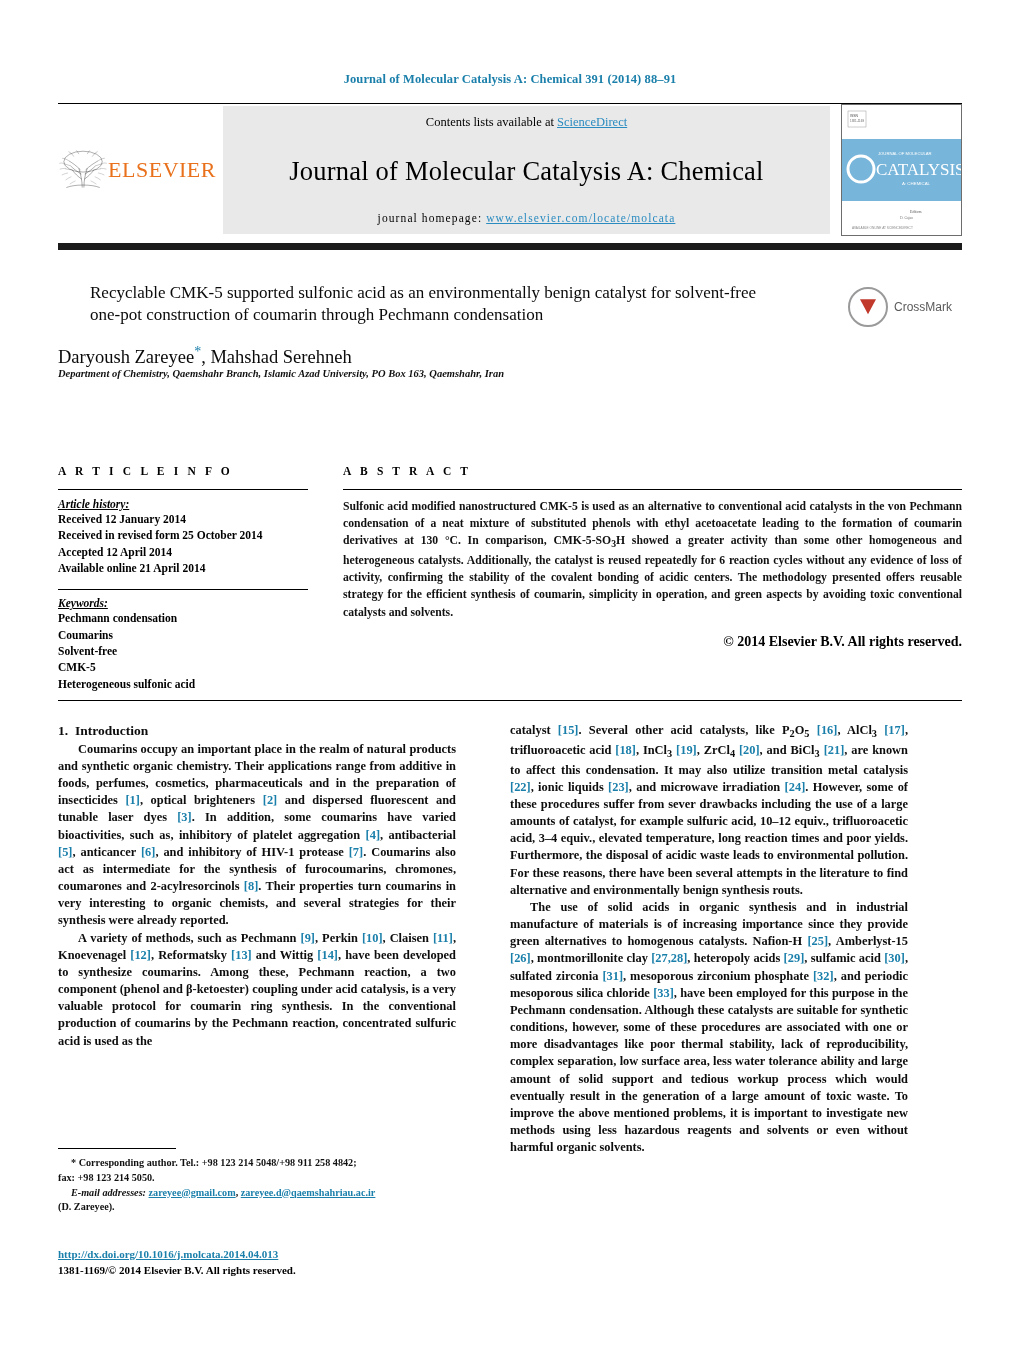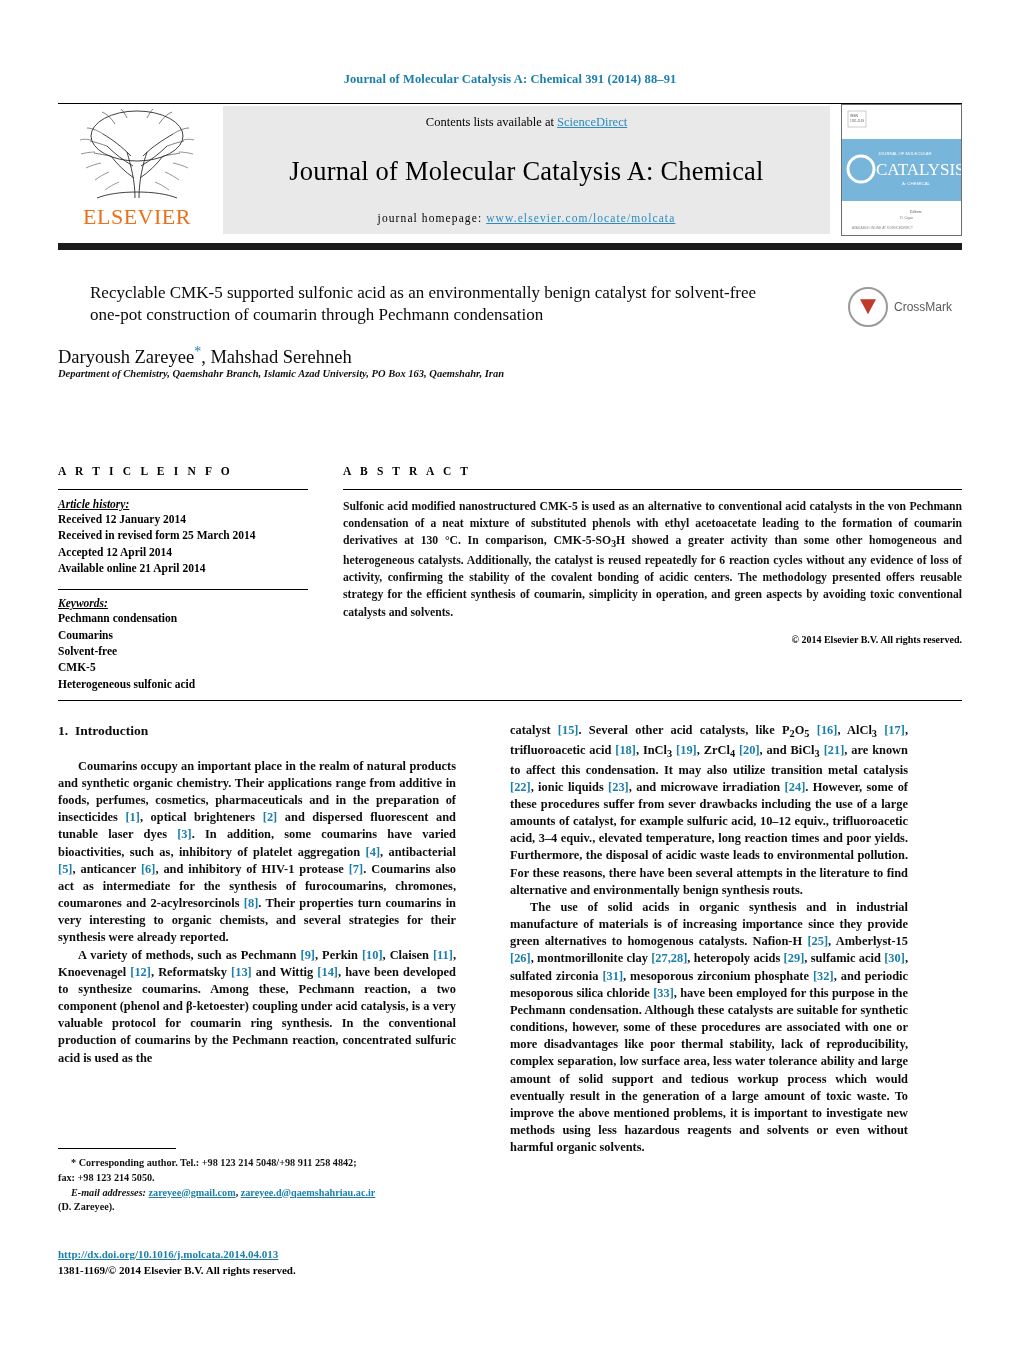--- a/index.html
+++ b/index.html
@@ -28,21 +28,21 @@
 
   
   .header-rule{
     position:absolute;left:58px;top:103px;width:904px;height:1px;background:#000;
   }
   .header-band{
     position:absolute;left:58px;top:104px;width:904px;height:130px;
   }
   .elsevier-logo{
     position:absolute;left:0px;top:2px;width:158px;height:128px;
-    display:flex;flex-direction:column;align-items:center;justify-content:flex-start;
+    display:flex;flex-direction:row;align-items:center;justify-content:flex-start;
   }
   .tree-svg{display:block;}
   .elsevier-word{
     font-family:"Liberation Serif", serif;
     font-size:22px;letter-spacing:.5px;color:#E9711C;font-weight:400;
     margin-top:0px;
     line-height:1;
   }
   .contents-box{
     position:absolute;left:165px;top:2px;width:607px;height:128px;
@@ -124,38 +124,38 @@
   .hr-thin.wide{margin:13px 0 7px 0;}
 
   .info-head{font-size:11.5px;font-style:italic;font-weight:bold;margin-bottom:1px;text-decoration:underline;}
   .info-line{font-size:11.5px;font-weight:bold;line-height:1.42;}
 
   .abs-p{
     font-size:11.7px;line-height:1.47;text-align:justify;font-weight:bold;
     color:#111;
   }
   .abs-copy{
-    margin-top:13px;text-align:right;font-size:10px;font-weight:bold;
+    margin-top:13px;text-align:right;font-size:14px;font-weight:bold;
   }
 
   .divider{
     position:absolute;left:58px;top:700px;width:904px;height:1px;background:#000;
   }
 
   
   .body-col{
     position:absolute;top:722px;width:398px;
     font-size:12.4px;line-height:1.385;text-align:justify;
     font-weight:bold;
     color:#0d0d0d;
     font-family:"Liberation Serif", serif;
   }
   .body-col.left{left:58px;}
   .body-col.right{left:510px;}
-  .sec-title{font-size:13.5px;font-weight:bold;margin-bottom:17px;}
+  .sec-title{font-size:13.5px;font-weight:bold;}
   .body-col p{margin:0;text-indent:20px;}
   .body-col p.first{text-indent:20px;}
   a.ref, .ref{color:#1a7faa;text-decoration:none;}
 
   
   .fn-rule{position:absolute;left:58px;top:1148px;width:118px;height:1px;background:#000;}
   .footnotes{
     position:absolute;left:58px;top:1156px;width:400px;
     font-size:10.2px;line-height:1.45;color:#111;font-weight:bold;
   }
@@ -251,21 +251,21 @@
     <div class="cm-text">CrossMark</div>
   </div>
 
   <div class="info-abs">
 
     <div class="col-info">
       <div class="sec-label">A R T I C L E   I N F O</div>
       <div class="hr-thin"></div>
       <div class="info-head">Article history:</div>
       <div class="info-line">Received 12 January 2014</div>
-      <div class="info-line">Received in revised form 25 March 2014</div>
+      <div class="info-line">Received in revised form 25 October 2014</div>
       <div class="info-line">Accepted 12 April 2014</div>
       <div class="info-line">Available online 21 April 2014</div>
       <div class="hr-thin wide"></div>
       <div class="info-head">Keywords:</div>
       <div class="info-line">Pechmann condensation</div>
       <div class="info-line">Coumarins</div>
       <div class="info-line">Solvent-free</div>
       <div class="info-line">CMK-5</div>
       <div class="info-line">Heterogeneous sulfonic acid</div>
     </div>

